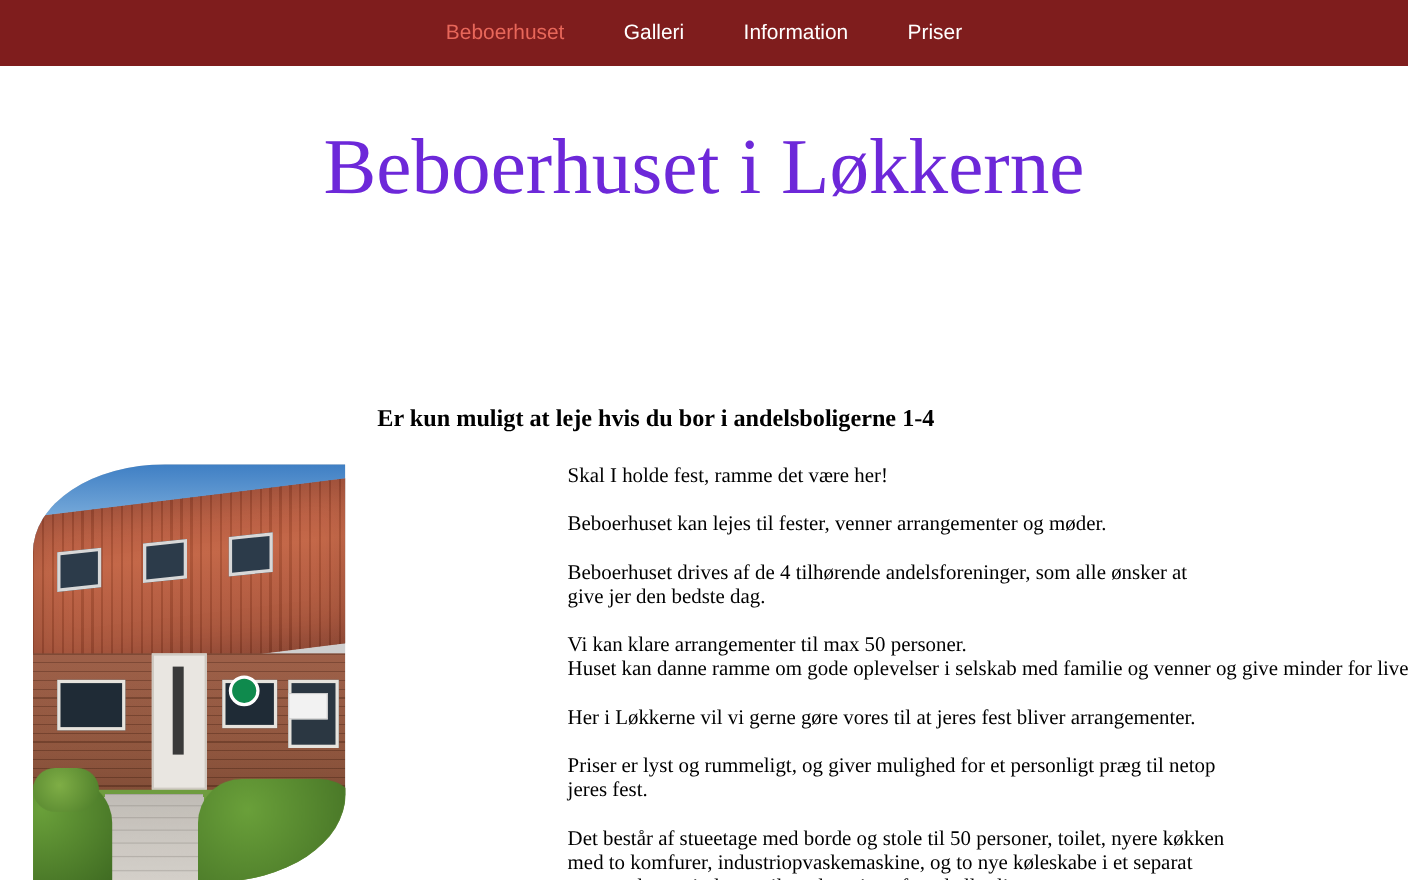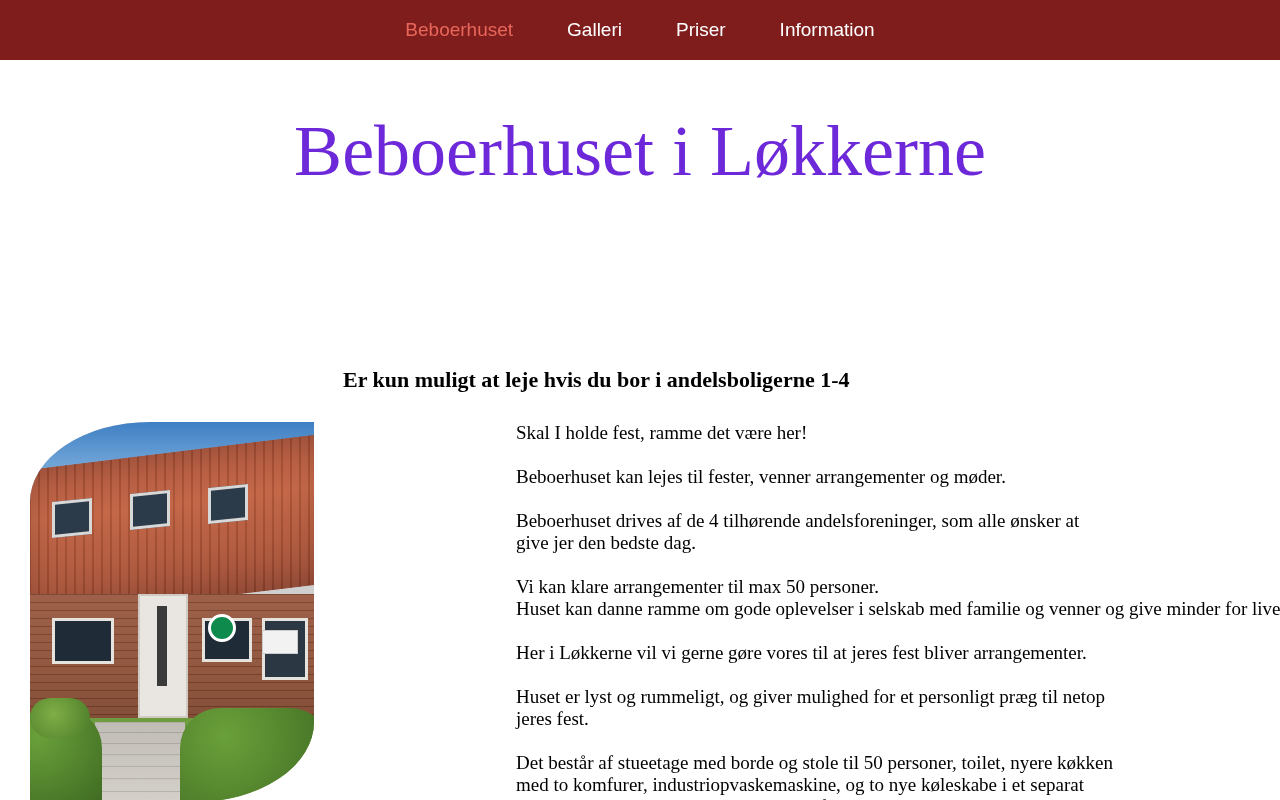--- a/index.html
+++ b/index.html
@@ -194,22 +194,22 @@
     margin: 0 0 22px 0;
   }
   .article p:last-child { margin-bottom: 0; }
 </style>
 </head>
 <body>
 
 <div class="navbar">
   <div class="nav-item active">Beboerhuset</div>
   <div class="nav-item">Galleri</div>
+  <div class="nav-item">Information</div>
   <div class="nav-item">Priser</div>
-  <div class="nav-item">Information</div>
 </div>
 
 <h1 class="site-title">Beboerhuset i Løkkerne</h1>
 
 <div class="content">
 
   <h2 class="subheading">Er kun muligt at leje hvis du bor i andelsboligerne 1-4</h2>
 
   <div class="photo-wrap">
     <div class="photo">
@@ -232,18 +232,18 @@
       <div class="ph-bush-small"></div>
     </div>
   </div>
 
   <div class="article">
     <p>Skal I holde fest, ramme det være her!</p>
     <p>Beboerhuset kan lejes til fester, venner arrangementer og møder.</p>
     <p>Beboerhuset drives af de 4 tilhørende andelsforeninger, som alle ønsker at give jer den bedste dag.</p>
     <p>Vi&nbsp;kan&nbsp;klare&nbsp;arrangementer&nbsp;til&nbsp;max&nbsp;50&nbsp;personer.<br>Huset&nbsp;kan&nbsp;danne&nbsp;ramme&nbsp;om&nbsp;gode&nbsp;oplevelser&nbsp;i&nbsp;selskab&nbsp;med&nbsp;familie&nbsp;og&nbsp;venner&nbsp;og&nbsp;give&nbsp;minder&nbsp;for&nbsp;livet.</p>
     <p>Her i Løkkerne vil vi gerne gøre vores til at jeres fest bliver arrangementer.</p>
-    <p>Huset er lyst og rummeligt, og giver mulighed for et personligt præg til netop jeres fest.</p>
+    <p>Priser er lyst og rummeligt, og giver mulighed for et personligt præg til netop jeres fest.</p>
     <p>Det består af stueetage med borde og stole til 50 personer, toilet, nyere køkken med to komfurer, industriopvaskemaskine, og to nye køleskabe i et separat rum med egen indgang til evt levering af mad eller lign.</p>
 
   </div>
 
 </div>
 
 </body></html>

